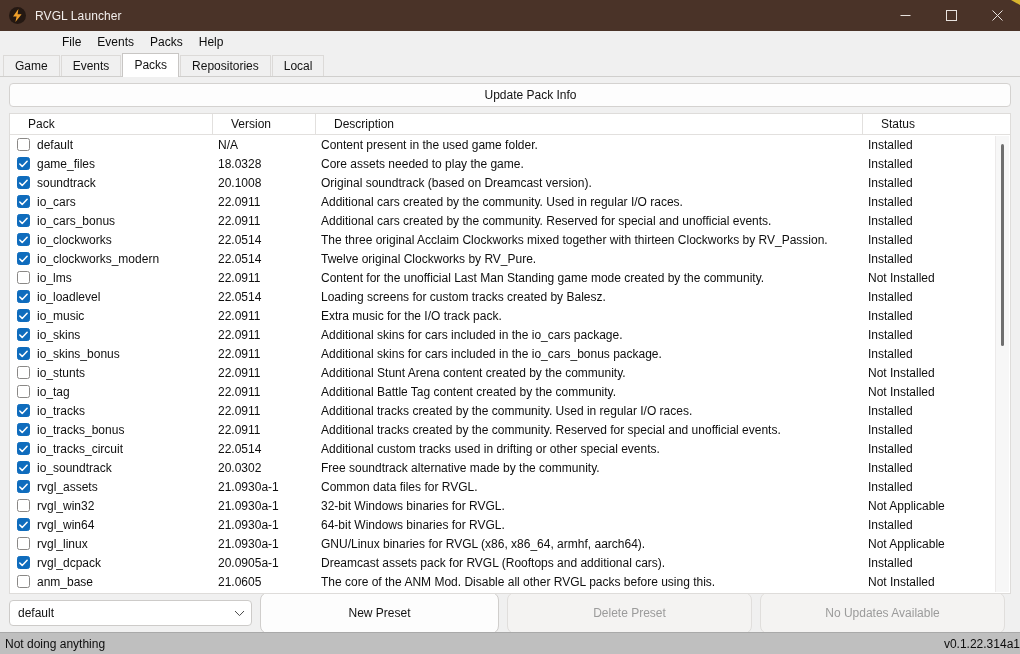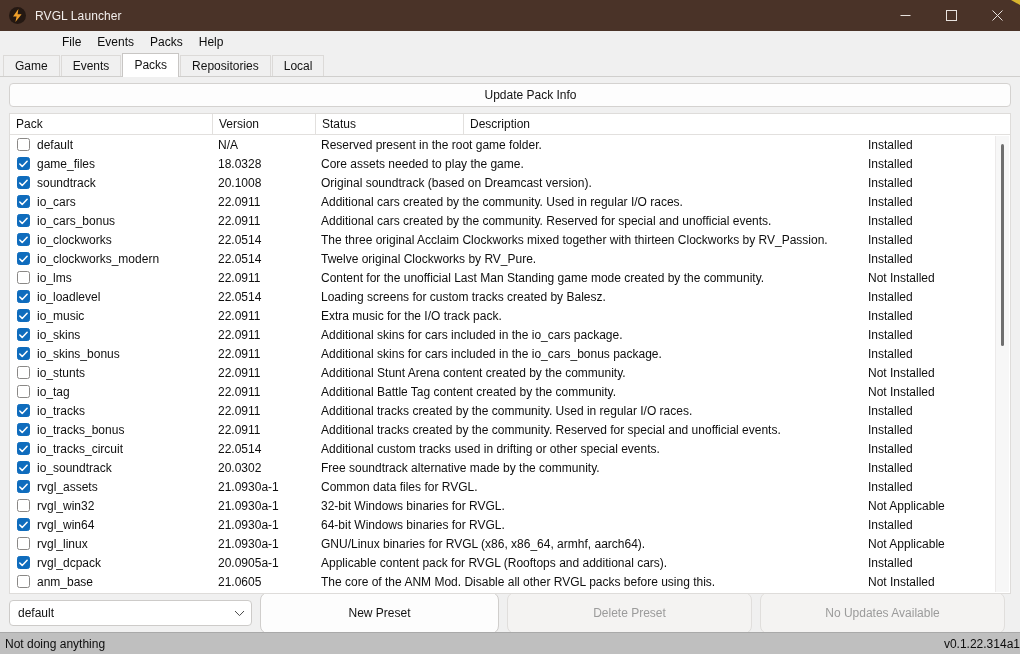--- a/index.html
+++ b/index.html
@@ -141,21 +141,21 @@
     overflow: hidden;
   }
   .thead {
     display: flex;
     height: 21px; flex: 0 0 21px;
     background: #ffffff;
     border-bottom: 1px solid #e2e0de;
     font-size: 12px; color: #111;
     align-items: center;
   }
-  .thead .th { padding-left: 6px; height: 21px; display: flex; align-items: center; white-space: nowrap; }
+  .thead .th { padding-left: 18px; height: 21px; display: flex; align-items: center; white-space: nowrap; }
   .th.sep { border-left: 1px solid #e2e0de; }
   .col-pack    { width: 202px; flex: 0 0 202px; }
   .col-version { width: 103px; flex: 0 0 103px; }
   .col-desc    { flex: 1 1 auto; }
   .col-status  { width: 148px; flex: 0 0 148px; }
 
   .tbody {
     flex: 1 1 auto;
     overflow: hidden;
     position: relative;
@@ -301,31 +301,31 @@
   </div>
 
   <div class="content">
 
     <div class="update-btn">Update Pack Info</div>
 
     <div class="table-wrap">
       <div class="thead">
         <div class="th col-pack">Pack</div>
         <div class="th sep col-version">Version</div>
+        <div class="th sep col-desc">Description</div>
         <div class="th sep col-status">Status</div>
-        <div class="th sep col-desc">Description</div>
       </div>
       <div class="tbody" id="tbody">
           <div class="trow">
             <div class="td col-pack td-pack">
               <span class="cbox"></span>
               <span>default</span>
             </div>
             <div class="td col-version">N/A</div>
-            <div class="td col-desc">Reserved present in the root game folder.</div>
+            <div class="td col-desc">Content present in the used game folder.</div>
             <div class="td col-status">Installed</div>
           </div>
           <div class="trow">
             <div class="td col-pack td-pack">
               <span class="cbox checked">
                 <svg width="9" height="8" viewBox="0 0 9 8">
                   <polyline points="0.8,4 3.2,6.4 8.1,1.2" fill="none" stroke="#ffffff" stroke-width="1.5" stroke-linecap="round" stroke-linejoin="round"></polyline>
                 </svg>
               </span>
               <span>game_files</span>
@@ -577,21 +577,21 @@
           <div class="trow">
             <div class="td col-pack td-pack">
               <span class="cbox checked">
                 <svg width="9" height="8" viewBox="0 0 9 8">
                   <polyline points="0.8,4 3.2,6.4 8.1,1.2" fill="none" stroke="#ffffff" stroke-width="1.5" stroke-linecap="round" stroke-linejoin="round"></polyline>
                 </svg>
               </span>
               <span>rvgl_dcpack</span>
             </div>
             <div class="td col-version">20.0905a-1</div>
-            <div class="td col-desc">Applicable content pack for RVGL (Rooftops and additional cars).</div>
+            <div class="td col-desc">Dreamcast assets pack for RVGL (Rooftops and additional cars).</div>
             <div class="td col-status">Installed</div>
           </div>
           <div class="trow">
             <div class="td col-pack td-pack">
               <span class="cbox"></span>
               <span>anm_base</span>
             </div>
             <div class="td col-version">21.0605</div>
             <div class="td col-desc">The core of the ANM Mod. Disable all other RVGL packs before using this.</div>
             <div class="td col-status">Not Installed</div>

